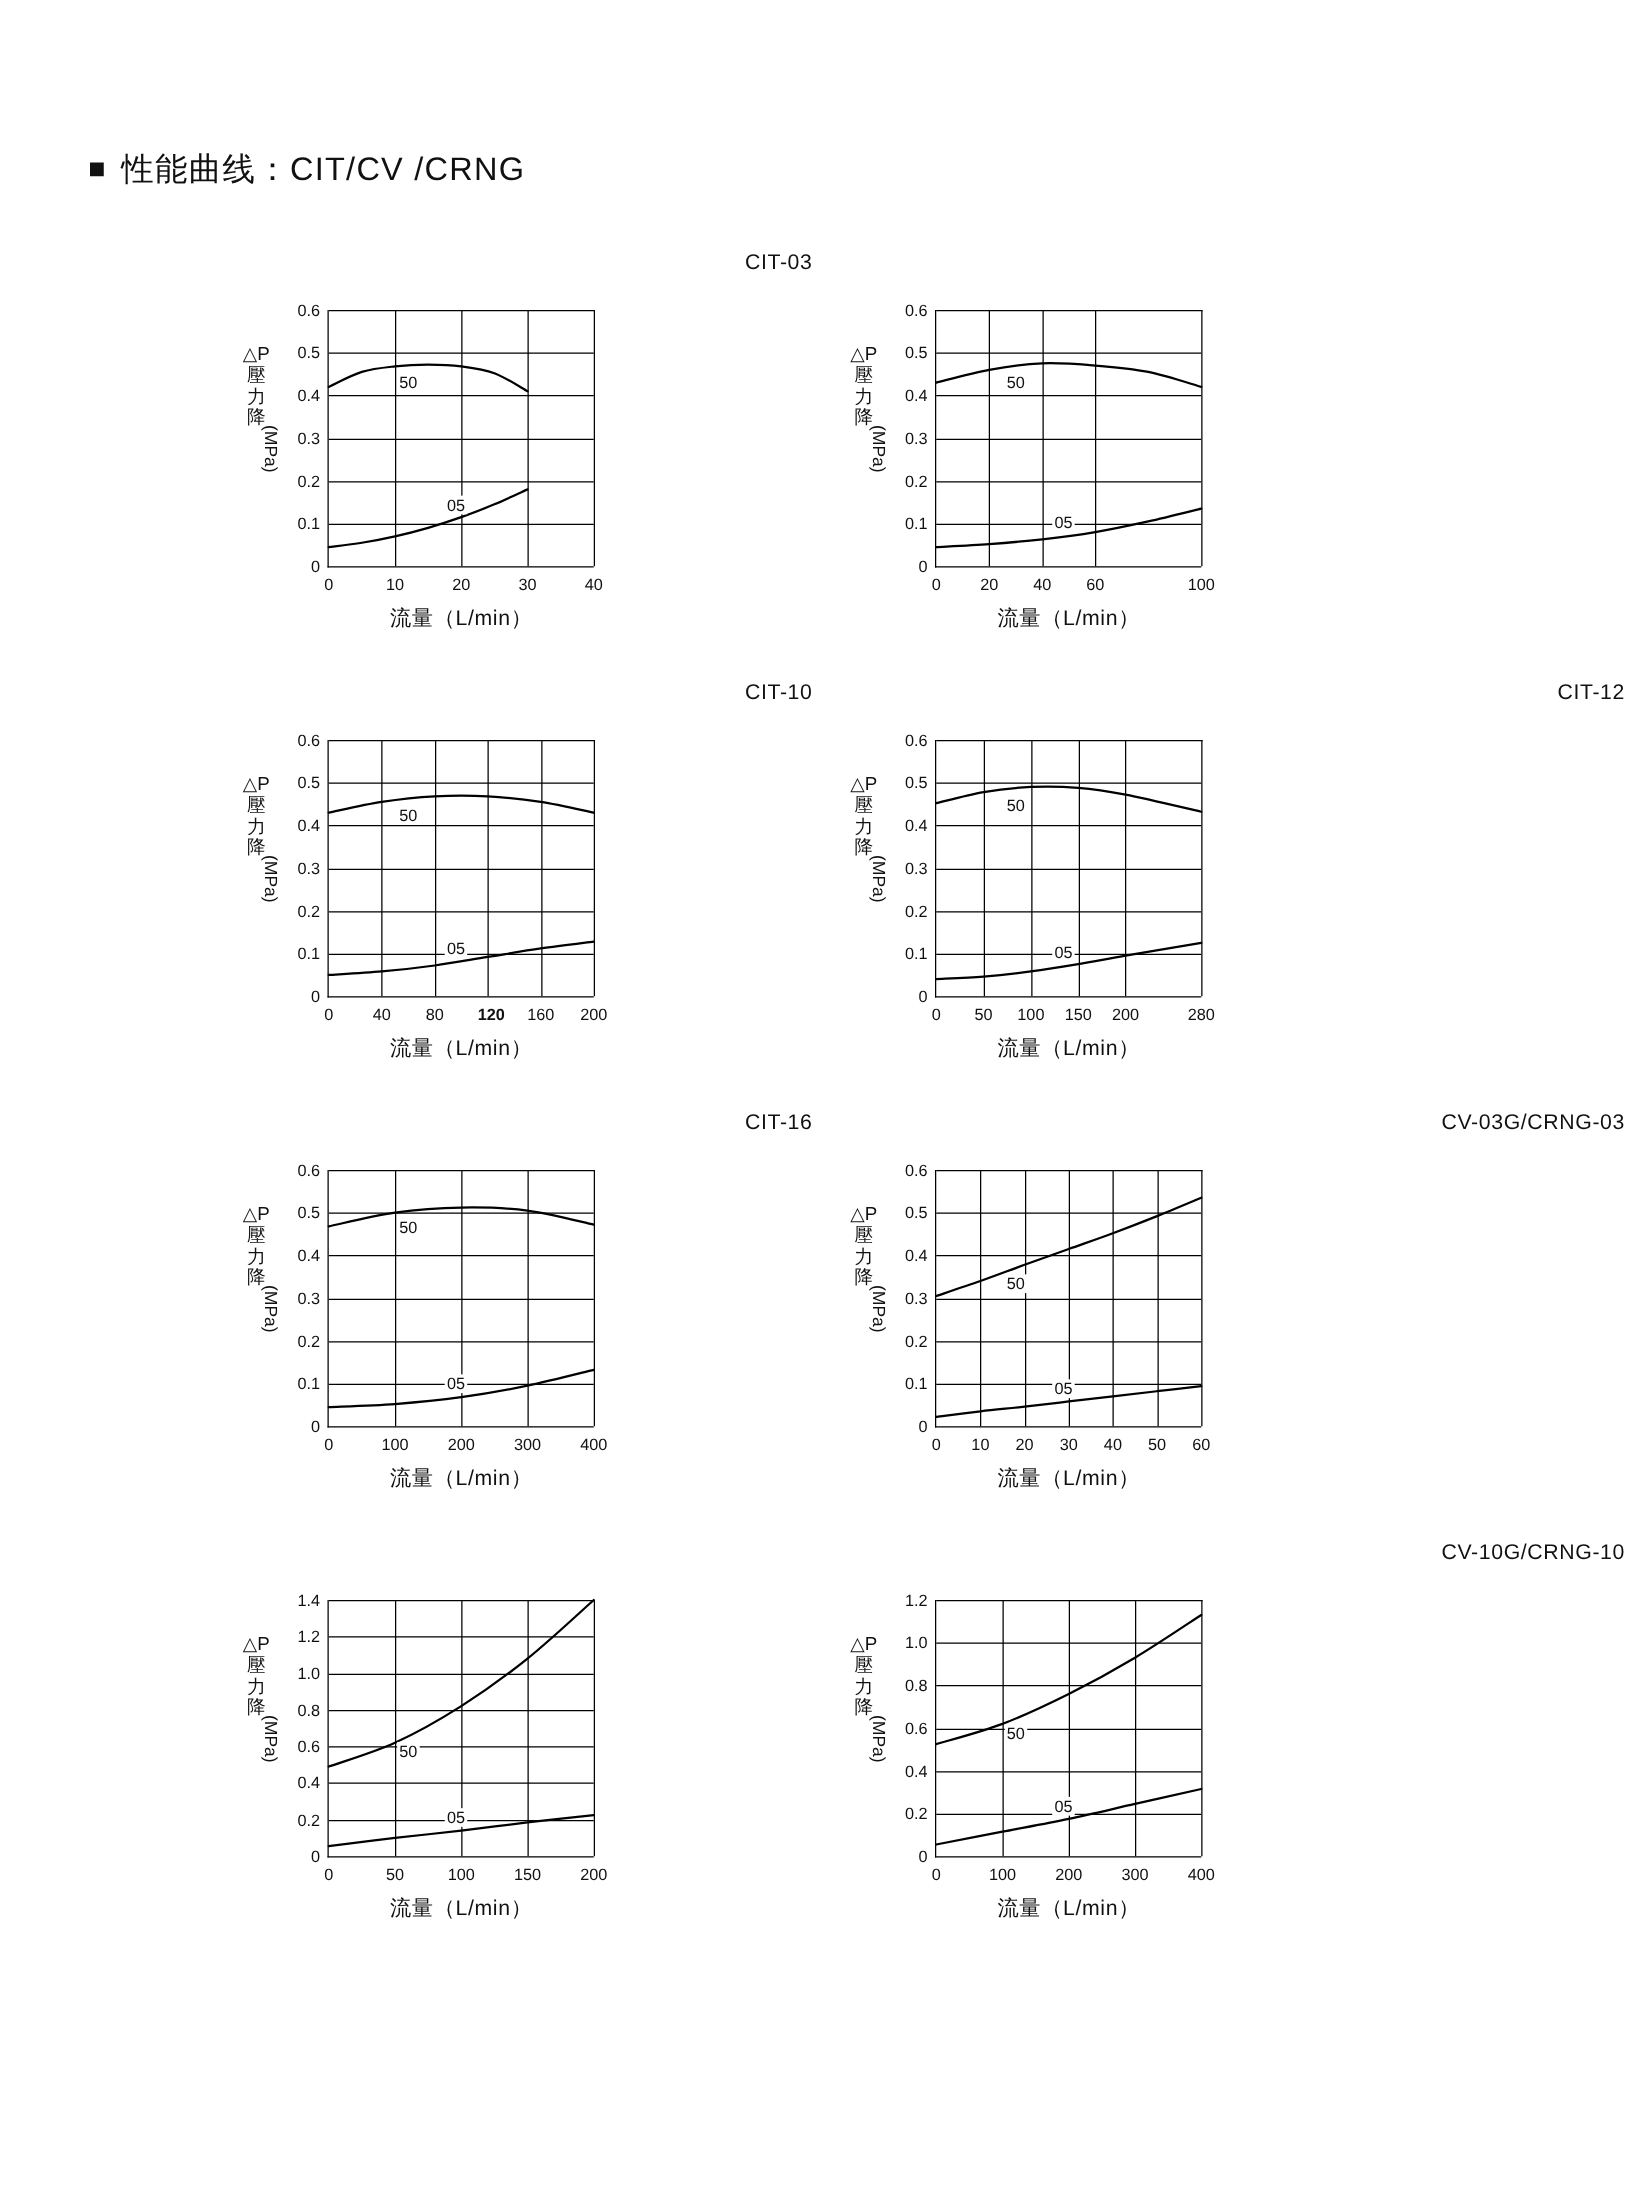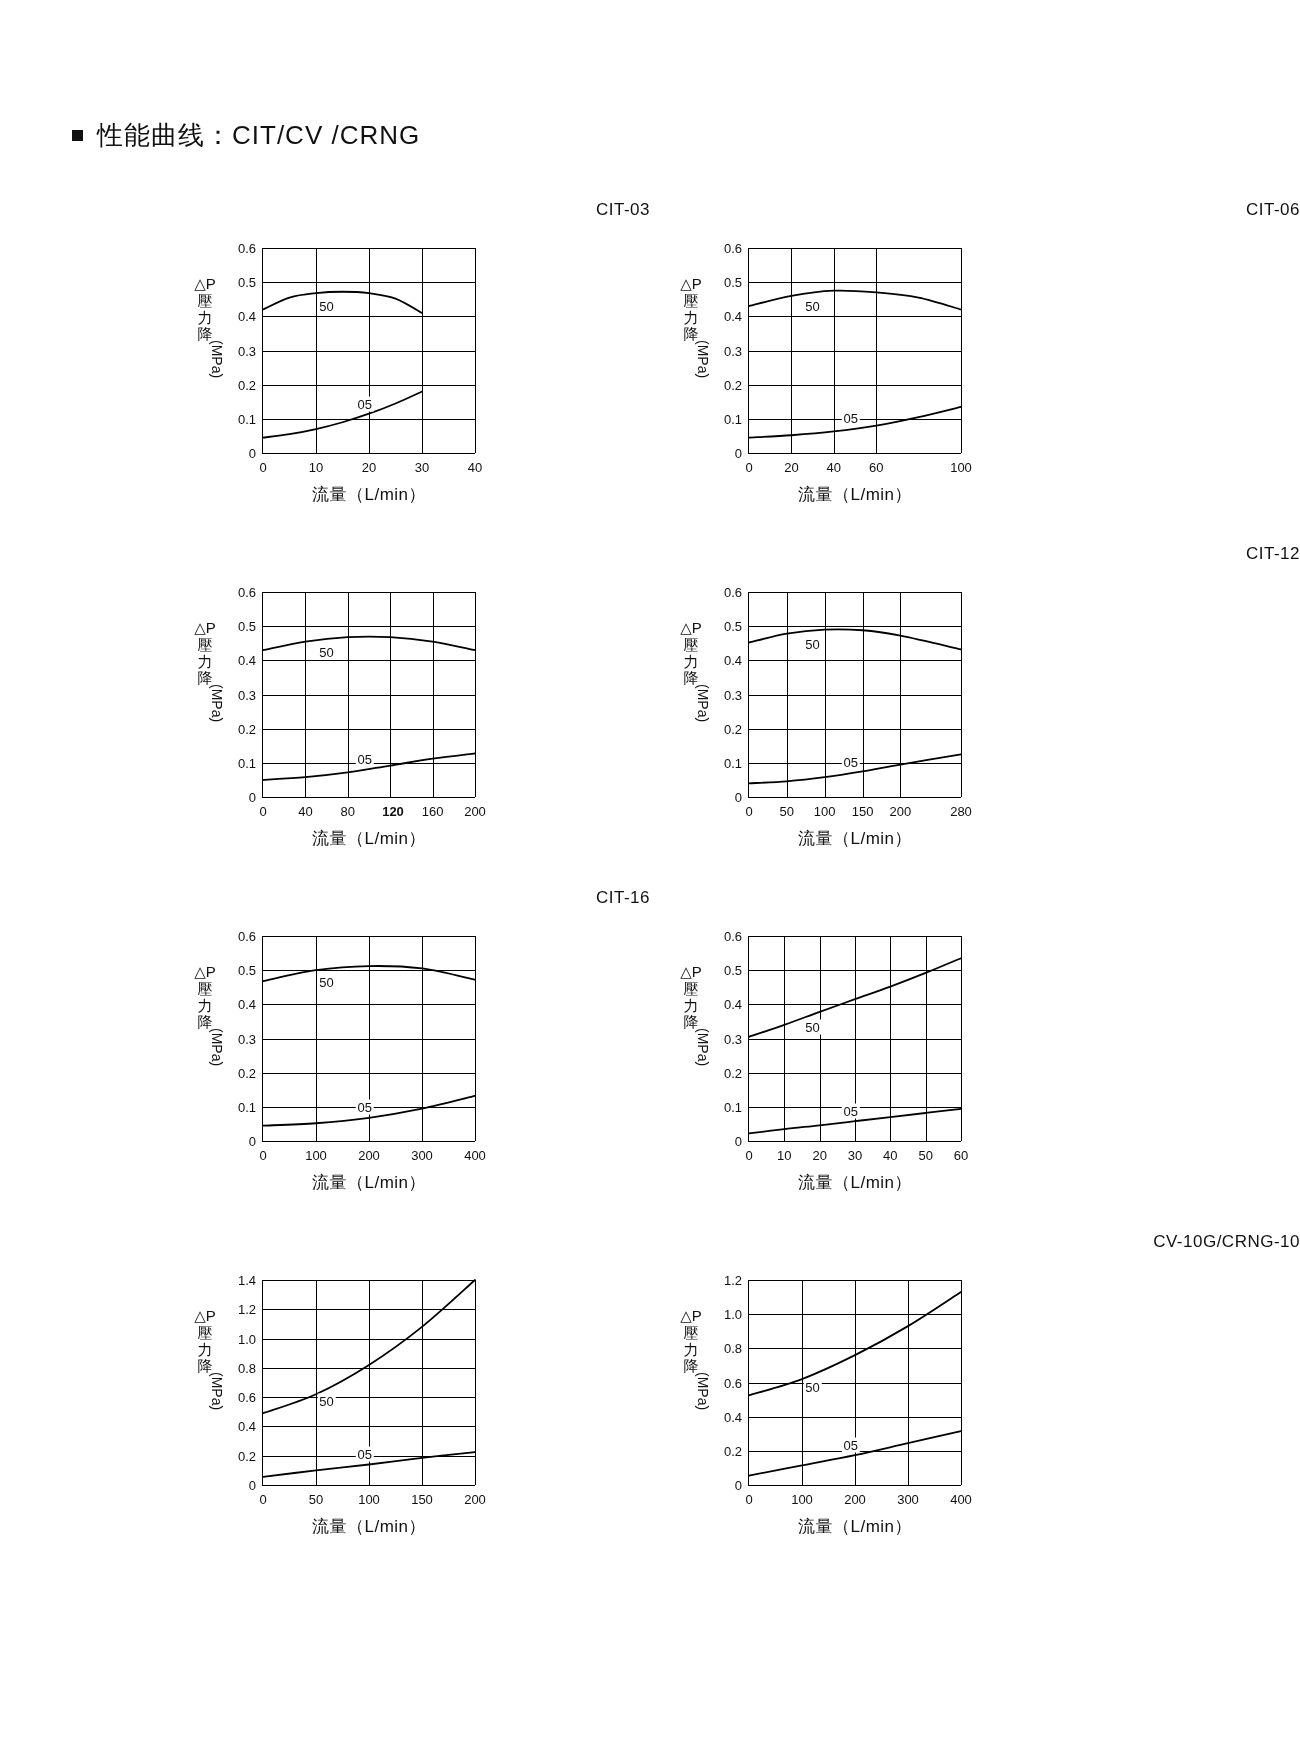--- a/index.html
+++ b/index.html
@@ -193,21 +193,20 @@
           </svg>
           <div class="curve-label" style="left: 63.6px; top: 57.5533px;">50</div>
           <div class="curve-label" style="left: 101.76px; top: 156.075px;">05</div>
           <div class="xlabel">流量（L/min）</div>
         </div>
         <div class="ylabel" style="left: 190px; top: 50px;"><span class="rot">△P</span><span class="rot">壓</span><span class="rot">力</span><span class="rot">降</span></div>
         <div class="ylabel-vert" style="left: 204px; top: 114px; writing-mode: vertical-rl; text-orientation: mixed;">(MPa)</div>
       </div>
     </div>
     <div class="chart-cell">
-      <div class="chart-title">CIT-06</div>
       <div class="chart-inner">
         <div class="axis-area" style="left: 98px; top: 22px; width: 212px; height: 205px;">
           <div class="frame-top" style="width: 213px;"></div>
           <div class="frame-right" style="left: 212px; height: 205px;"></div>
           <div class="ytick" style="top: 205px;">0</div>
           <div class="gridline-h" style="top: 170.833px; width: 212px;"></div>
           <div class="ytick" style="top: 170.833px;">0.1</div>
           <div class="gridline-h" style="top: 136.667px; width: 212px;"></div>
           <div class="ytick" style="top: 136.667px;">0.2</div>
           <div class="gridline-h" style="top: 102.5px; width: 212px;"></div>
@@ -231,20 +230,21 @@
           </svg>
           <div class="curve-label" style="left: 63.6px; top: 58.2708px;">50</div>
           <div class="curve-label" style="left: 101.76px; top: 170.152px;">05</div>
           <div class="xlabel">流量（L/min）</div>
         </div>
         <div class="ylabel" style="left: 26px; top: 50px;"><span class="rot">△P</span><span class="rot">壓</span><span class="rot">力</span><span class="rot">降</span></div>
         <div class="ylabel-vert" style="left: 40px; top: 114px; writing-mode: vertical-rl; text-orientation: mixed;">(MPa)</div>
       </div>
     </div>
     <div class="chart-cell">
+      <div class="chart-title">CIT-10</div>
       <div class="chart-inner">
         <div class="axis-area" style="left: 262px; top: 22px; width: 212px; height: 205px;">
           <div class="frame-top" style="width: 213px;"></div>
           <div class="frame-right" style="left: 212px; height: 205px;"></div>
           <div class="ytick" style="top: 205px;">0</div>
           <div class="gridline-h" style="top: 170.833px; width: 212px;"></div>
           <div class="ytick" style="top: 170.833px;">0.1</div>
           <div class="gridline-h" style="top: 136.667px; width: 212px;"></div>
           <div class="ytick" style="top: 136.667px;">0.2</div>
           <div class="gridline-h" style="top: 102.5px; width: 212px;"></div>
@@ -348,20 +348,21 @@
           </svg>
           <div class="curve-label" style="left: 63.6px; top: 46.3467px;">50</div>
           <div class="curve-label" style="left: 101.76px; top: 171.204px;">05</div>
           <div class="xlabel">流量（L/min）</div>
         </div>
         <div class="ylabel" style="left: 190px; top: 50px;"><span class="rot">△P</span><span class="rot">壓</span><span class="rot">力</span><span class="rot">降</span></div>
         <div class="ylabel-vert" style="left: 204px; top: 114px; writing-mode: vertical-rl; text-orientation: mixed;">(MPa)</div>
       </div>
     </div>
     <div class="chart-cell">
+      <div class="chart-title">CV-03G/CRNG-03</div>
       <div class="chart-inner">
         <div class="axis-area" style="left: 98px; top: 22px; width: 212px; height: 205px;">
           <div class="frame-top" style="width: 213px;"></div>
           <div class="frame-right" style="left: 212px; height: 205px;"></div>
           <div class="ytick" style="top: 205px;">0</div>
           <div class="gridline-h" style="top: 170.833px; width: 212px;"></div>
           <div class="ytick" style="top: 170.833px;">0.1</div>
           <div class="gridline-h" style="top: 136.667px; width: 212px;"></div>
           <div class="ytick" style="top: 136.667px;">0.2</div>
           <div class="gridline-h" style="top: 102.5px; width: 212px;"></div>

